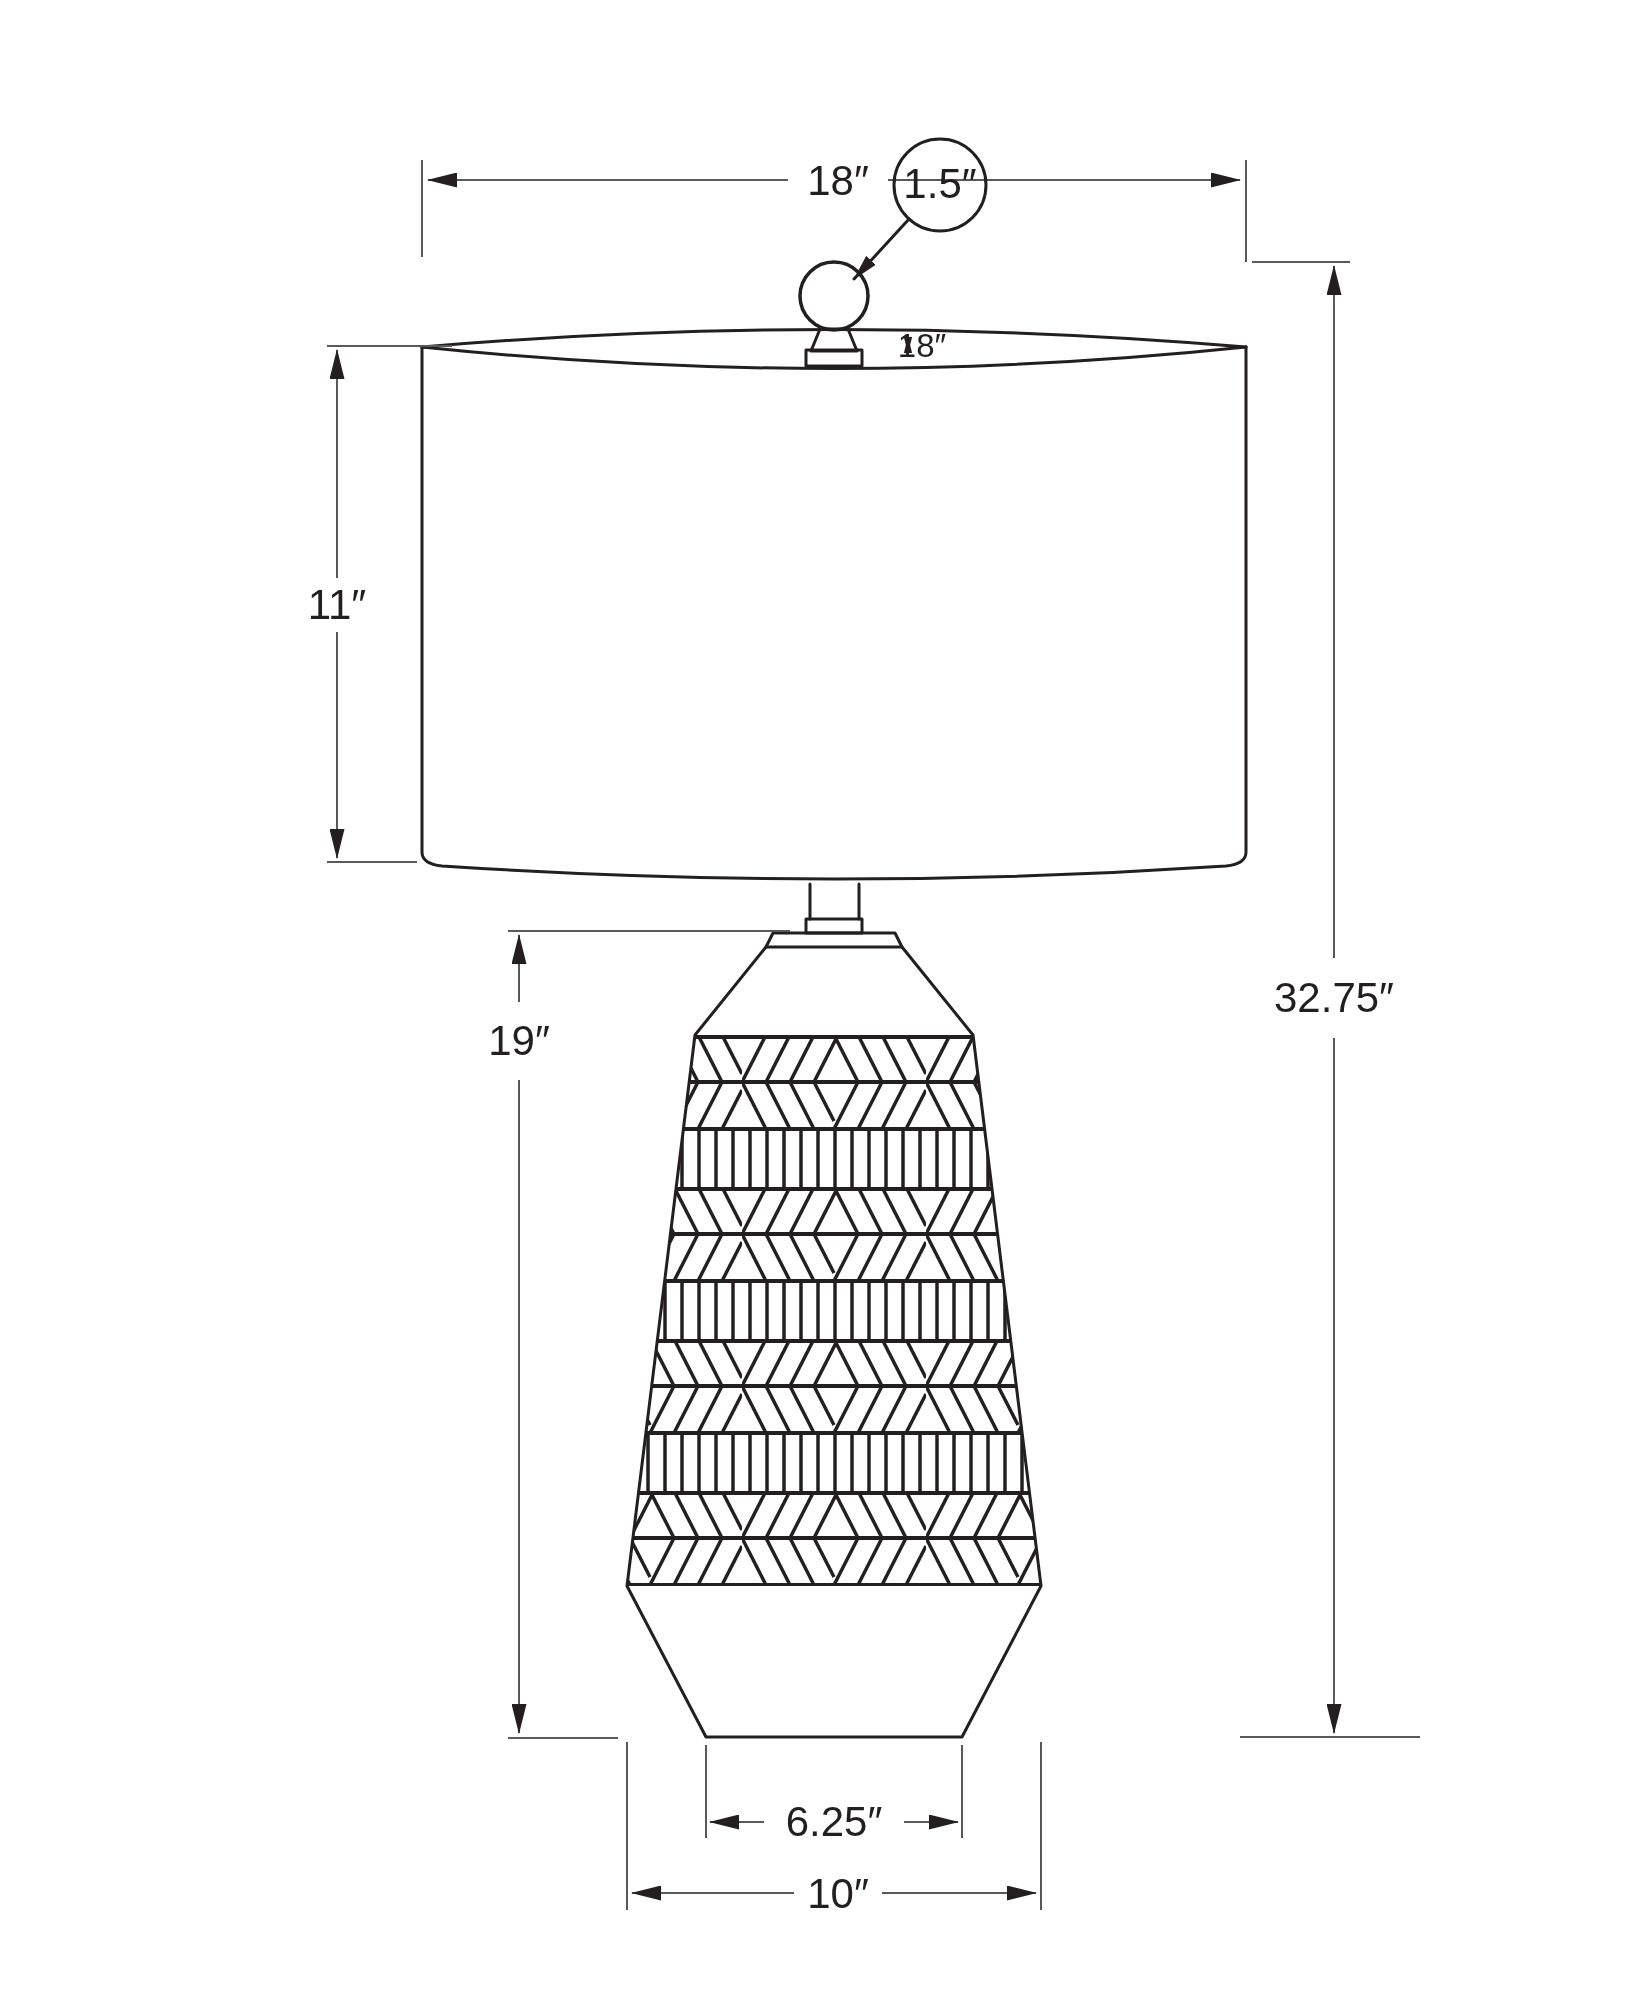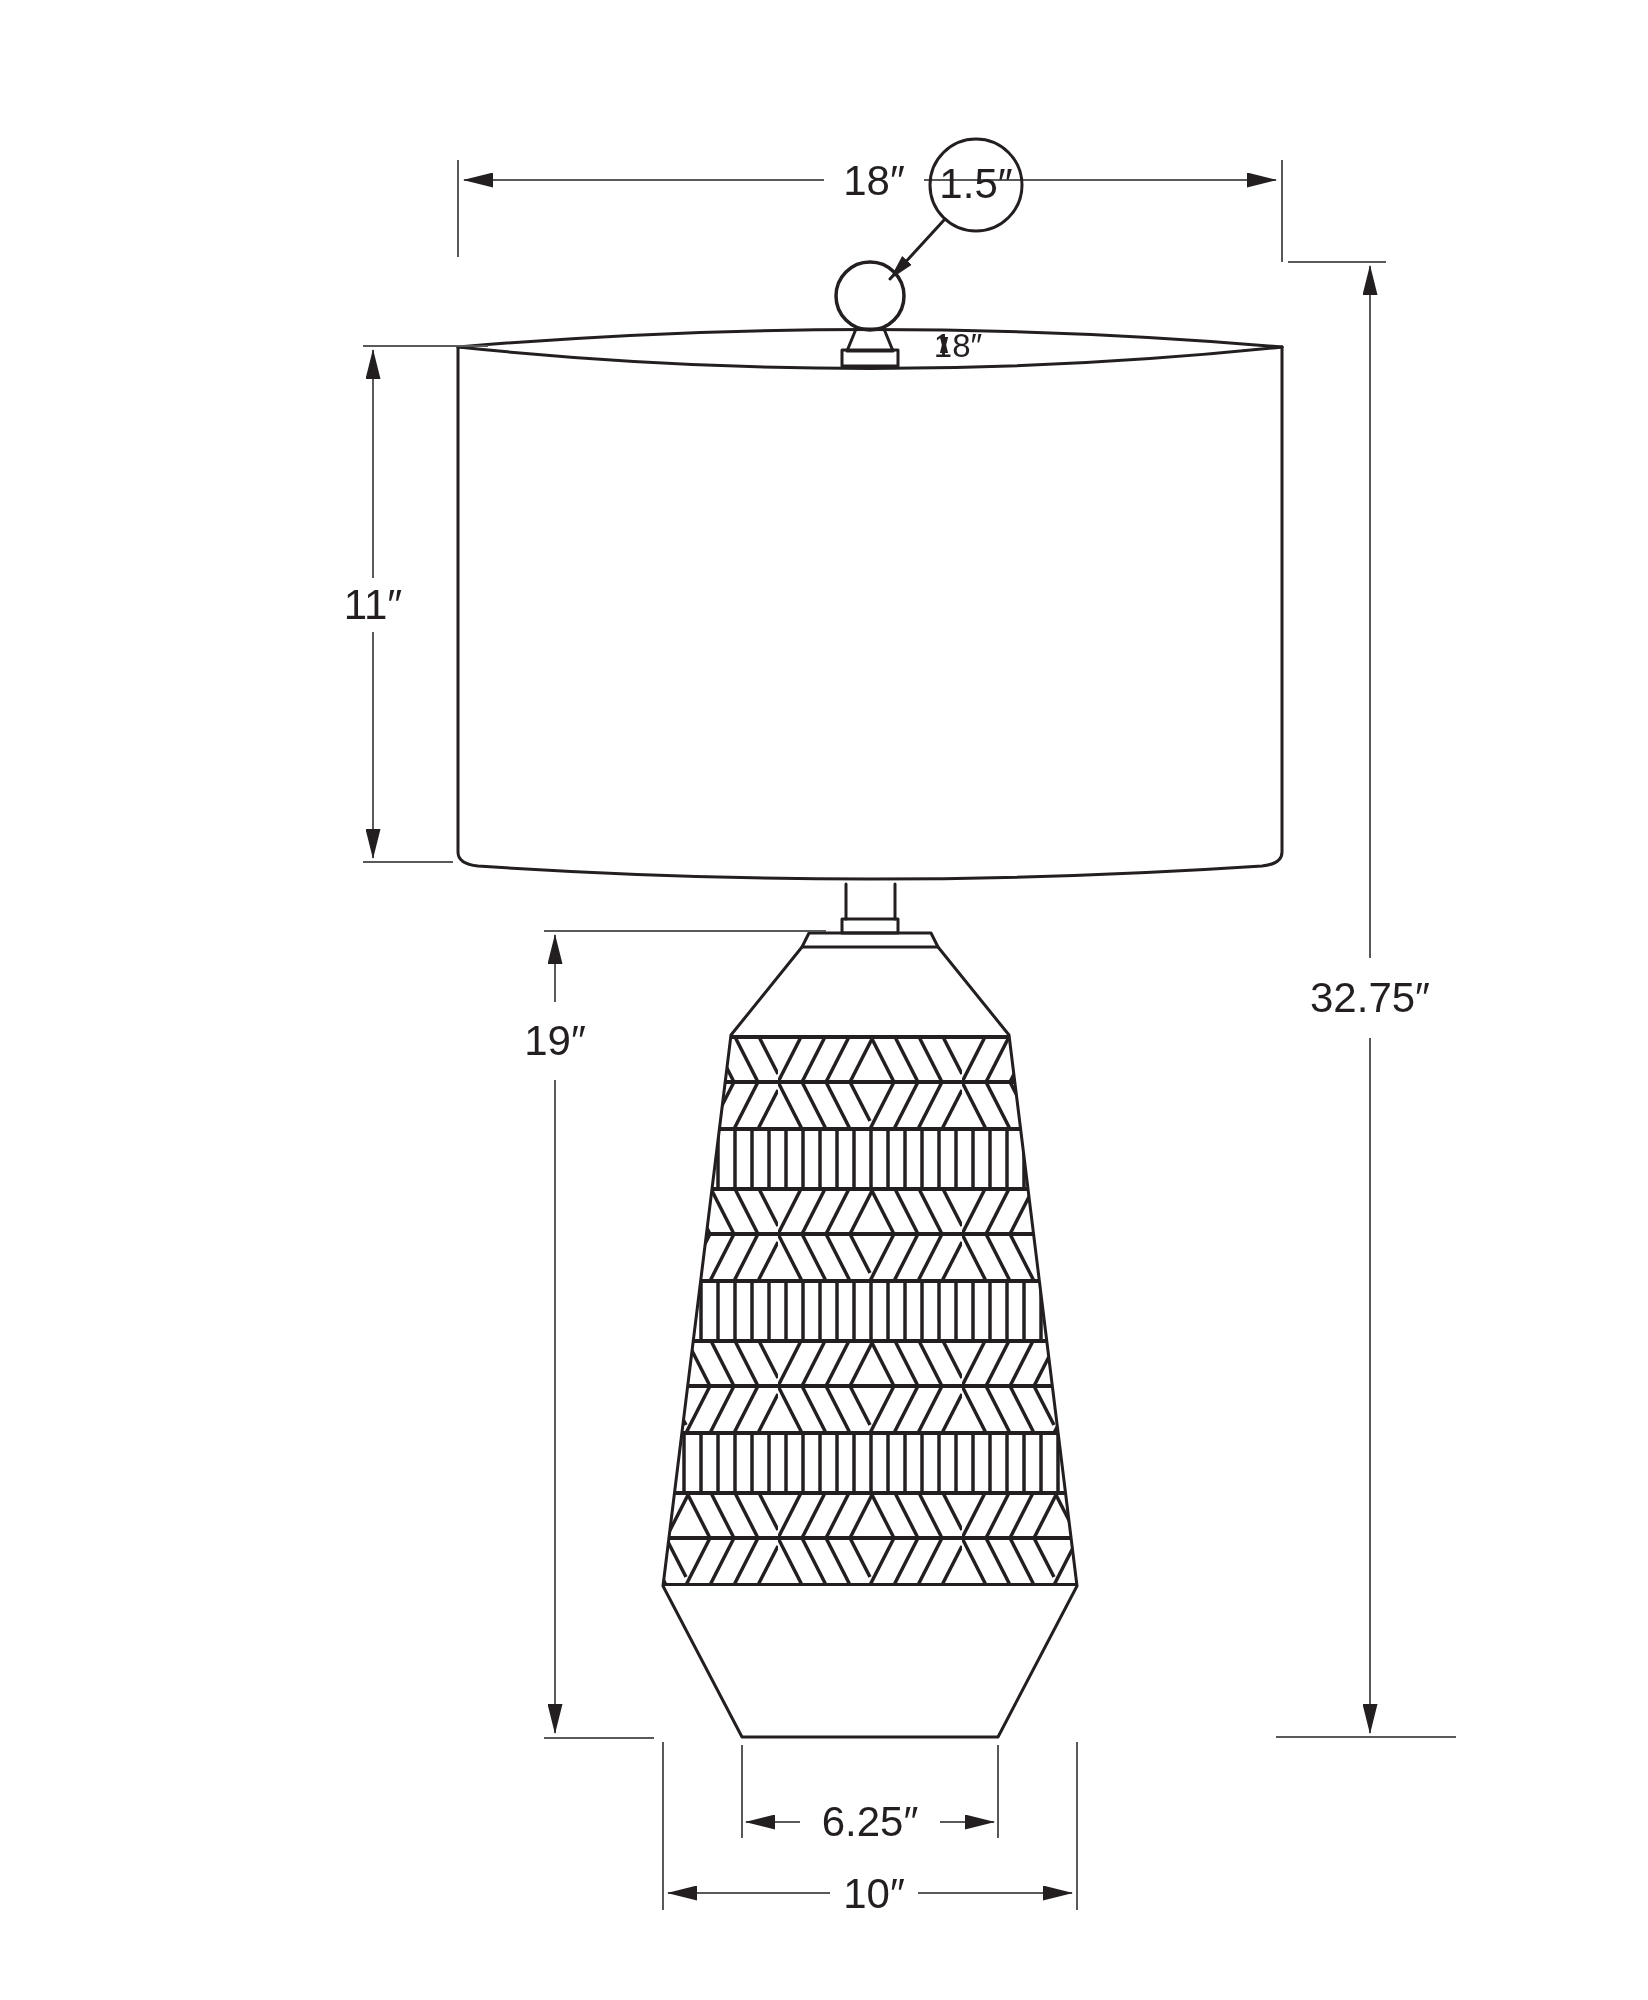--- a/index.html
+++ b/index.html
@@ -6,21 +6,20 @@
     margin: 0;
     padding: 0;
     background: #ffffff;
   }
   .stage {
     position: relative;
     width: 1404px;
     height: 2000px;
     background: #f0abfc;
     font-family: "Liberation Sans", "DejaVu Sans", sans-serif;
-    margin-left: 36px;
   }
   svg { display: block; }
   .obj {
     fill: none;
     stroke: #231f20;
     stroke-width: 3;
     stroke-linejoin: round;
     stroke-linecap: round;
   }
   .obj-thick { stroke-width: 3.5; }

